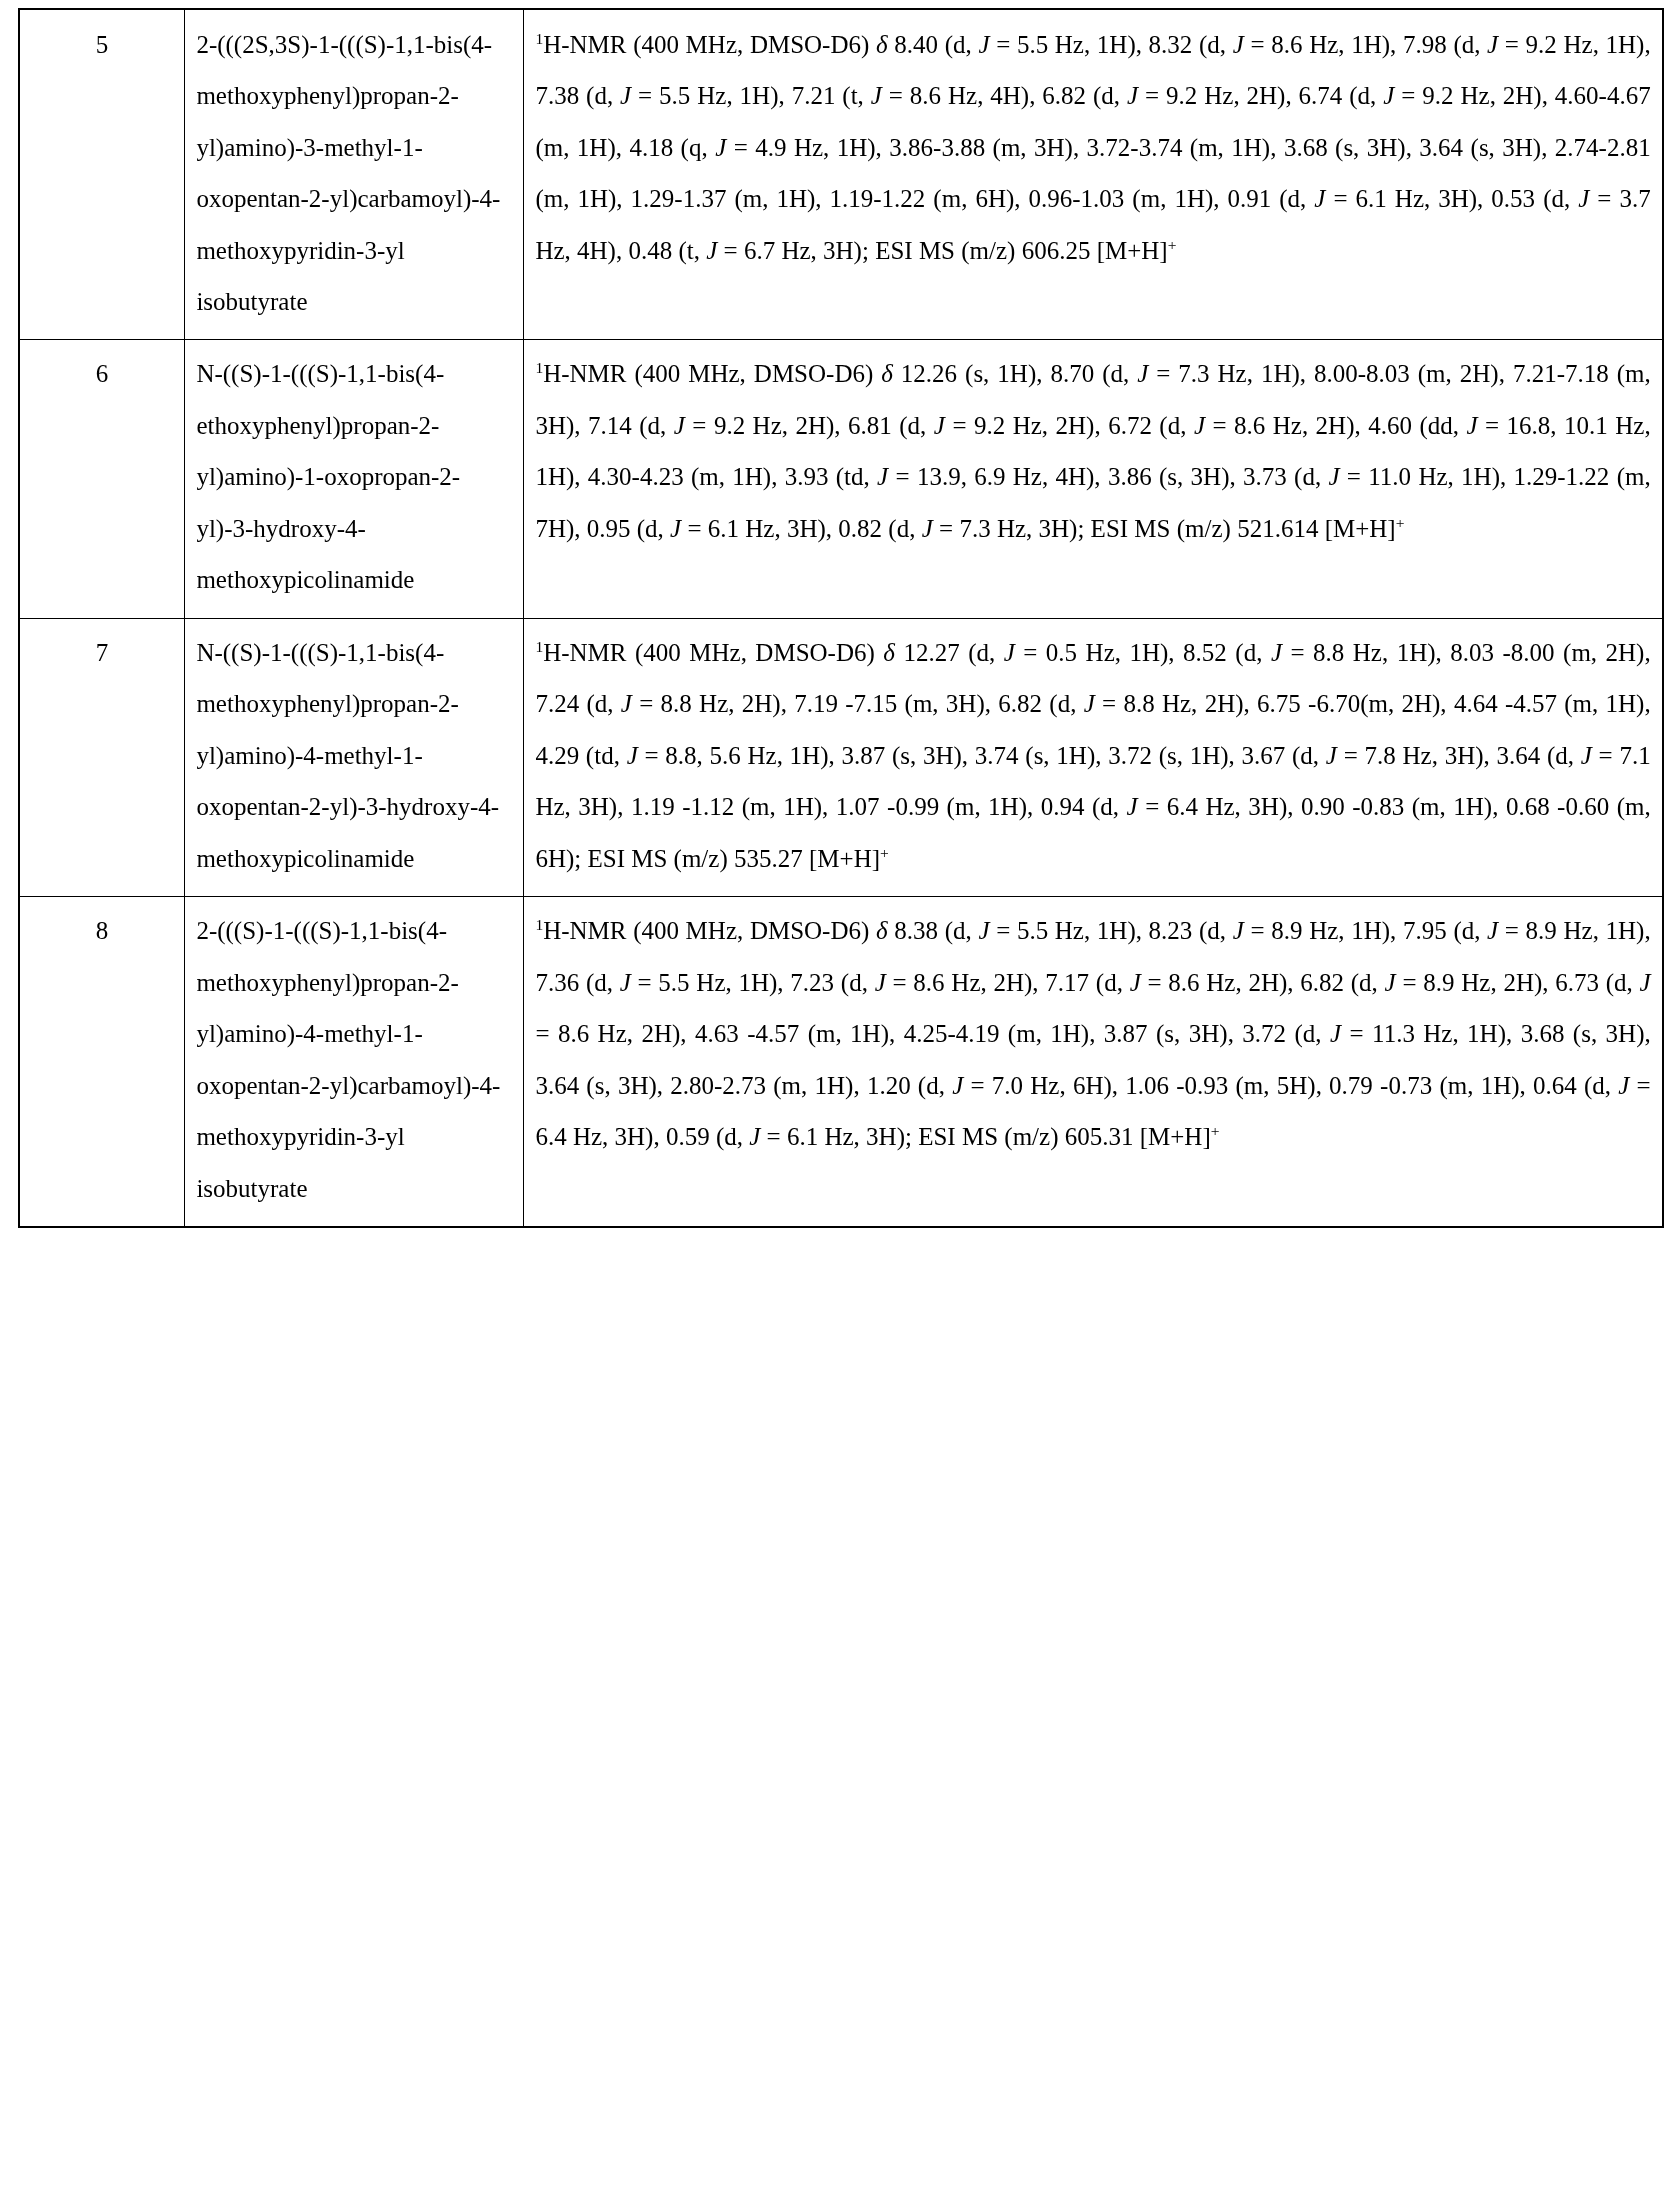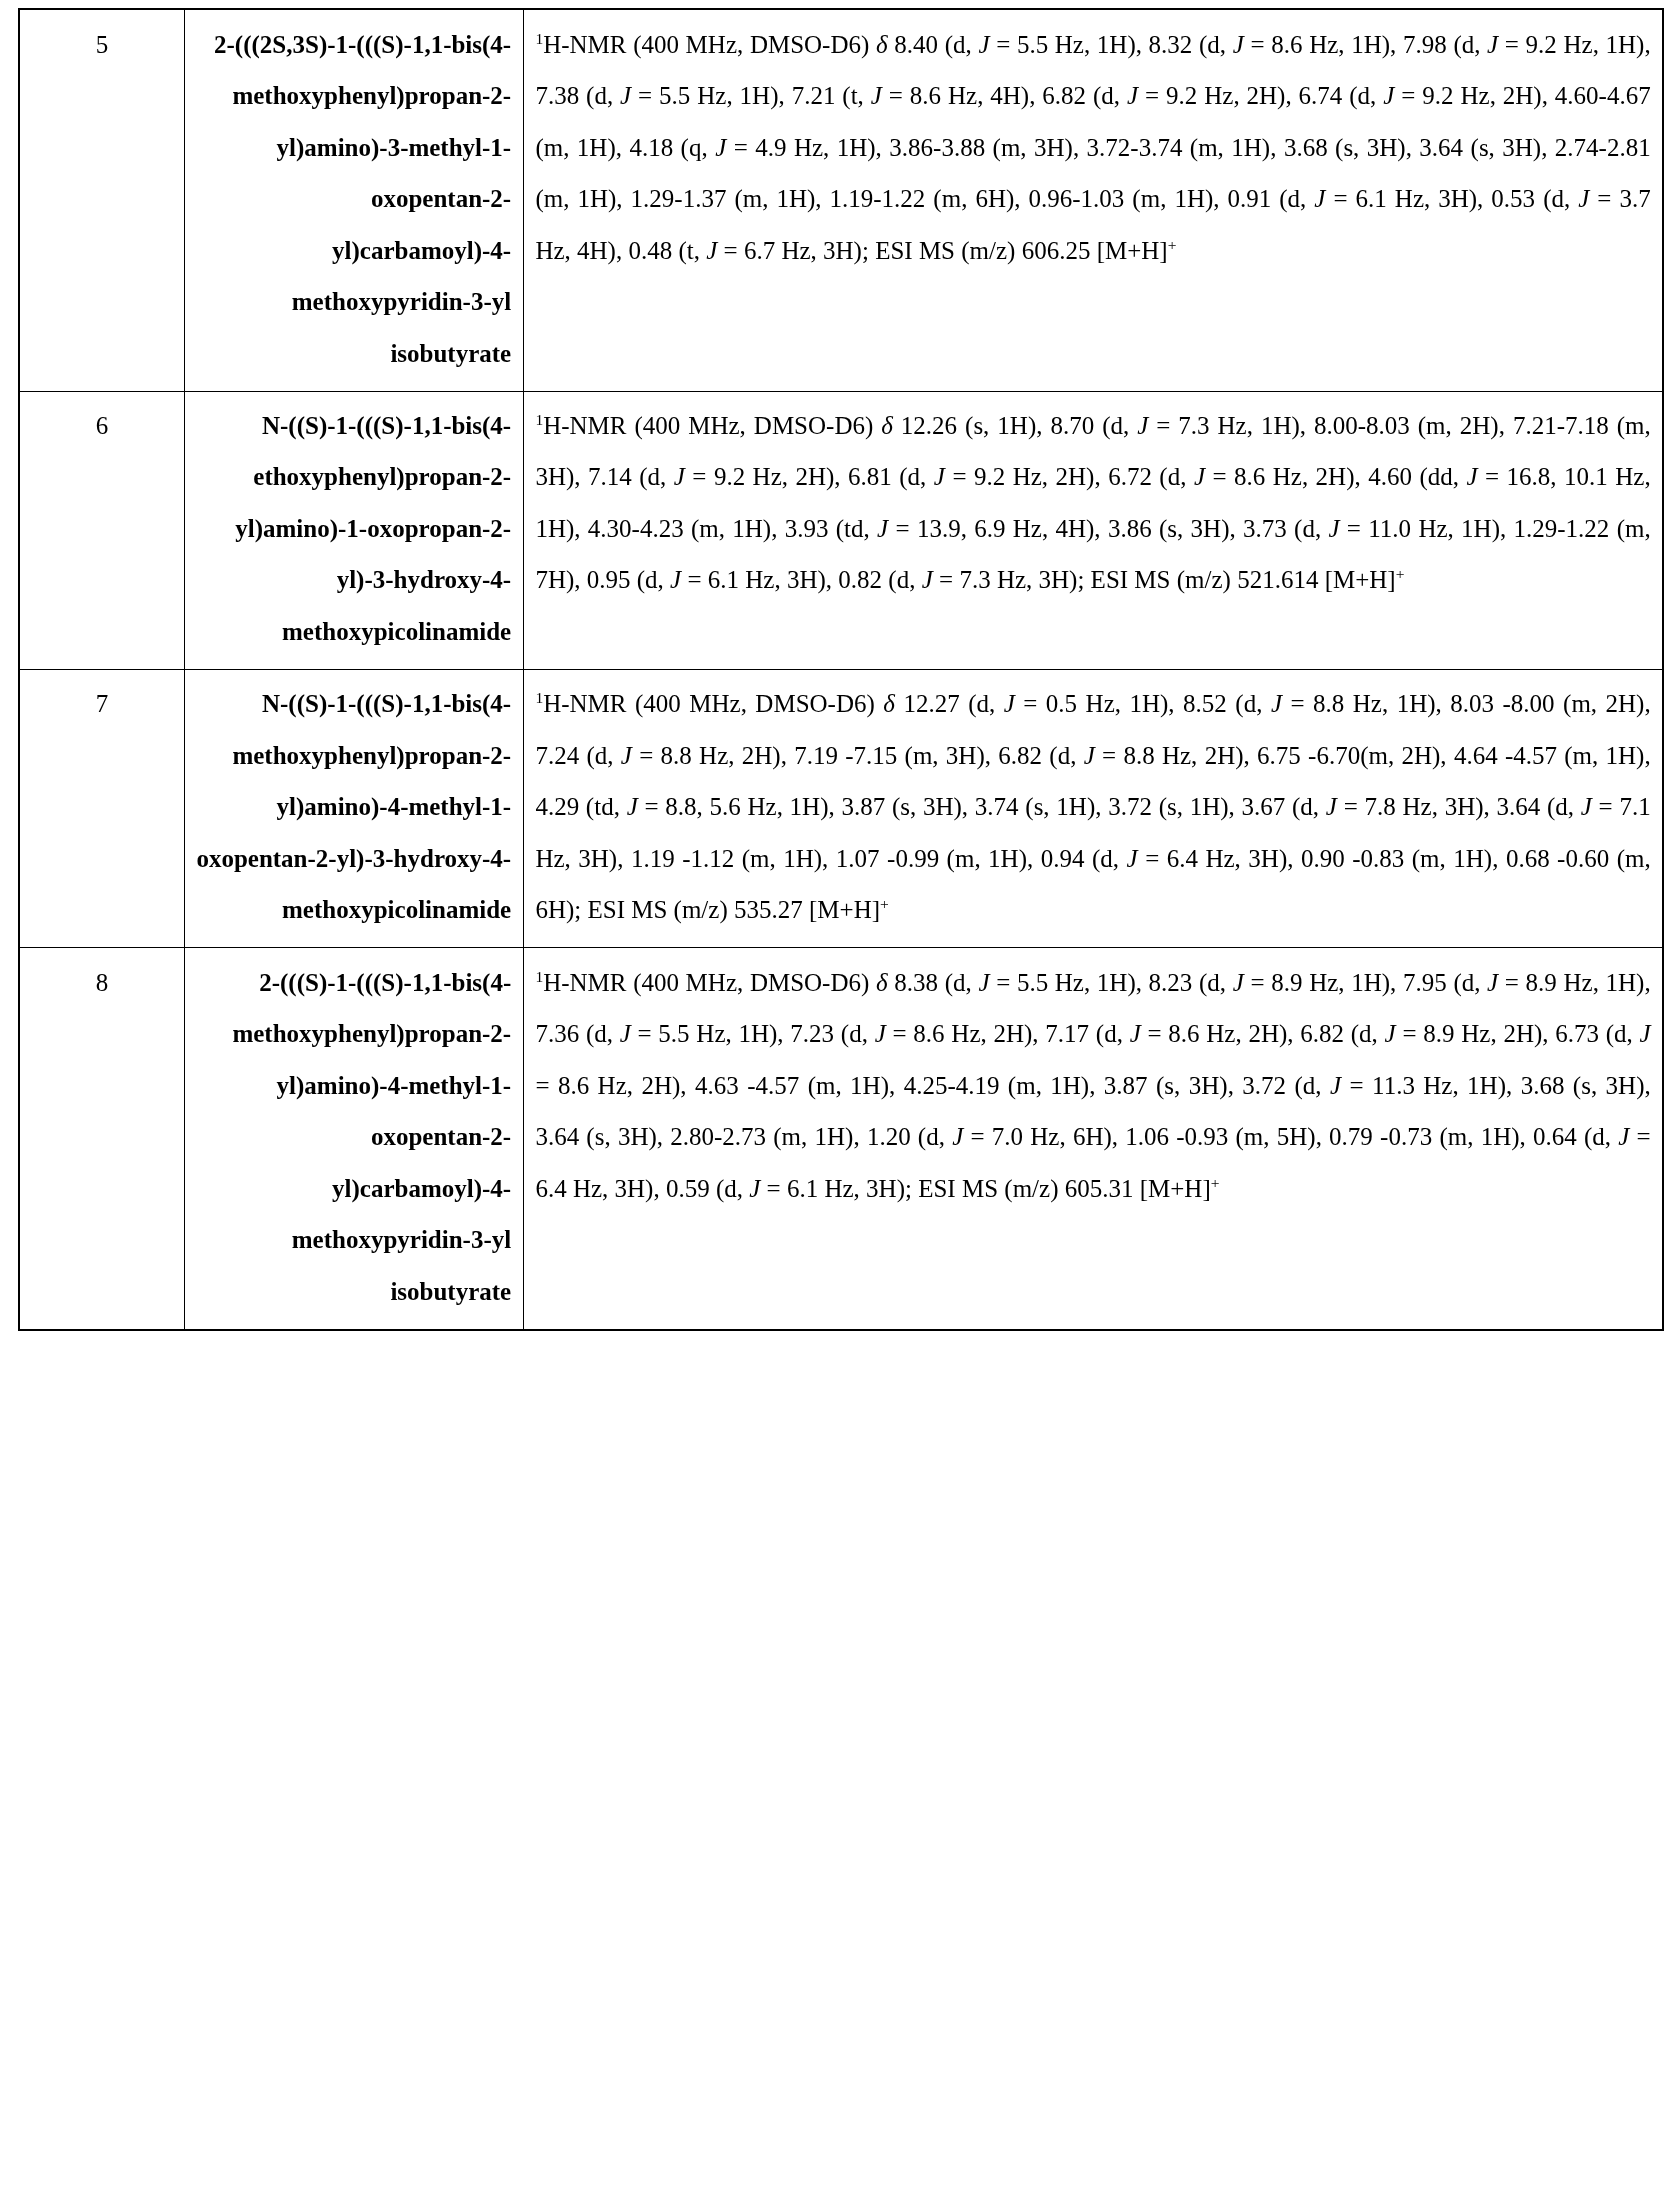--- a/index.html
+++ b/index.html
@@ -37,25 +37,24 @@
   }
   col.col-num   { width: 165px; }
   col.col-name  { width: 339px; }
   col.col-data  { width: 1140px; }
 
   td.cell-num {
     text-align: center;
     padding-top: 10px;
   }
   td.cell-name {
-    text-align: right;
+    text-align: left;
     word-break: break-word;
     overflow-wrap: break-word;
     hyphens: none;
-    font-weight: bold;
   }
   td.cell-data {
     text-align: justify;
     text-justify: inter-word;
     word-break: normal;
     overflow-wrap: break-word;
     font-family: Liberation Serif, serif;
   }
   td.cell-data .nmr-body {
     display: block;

